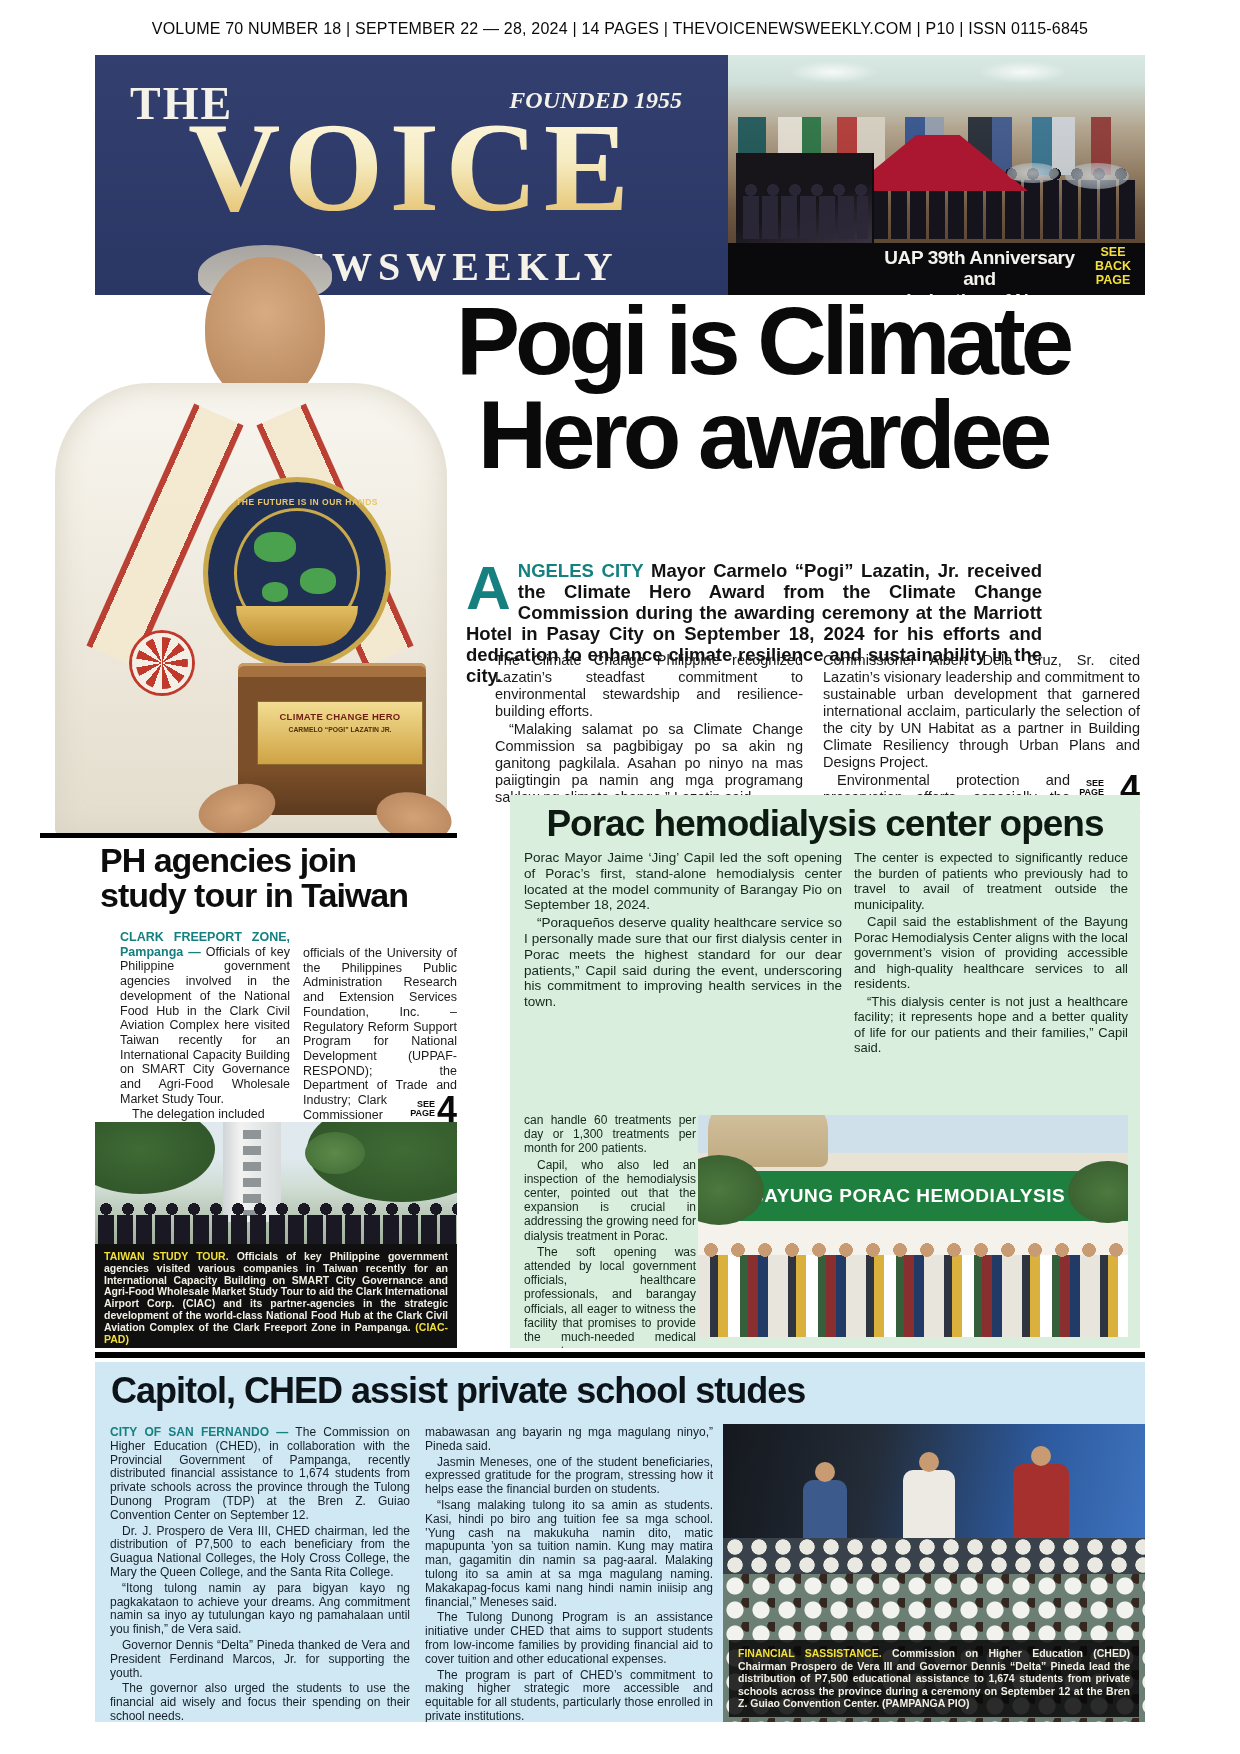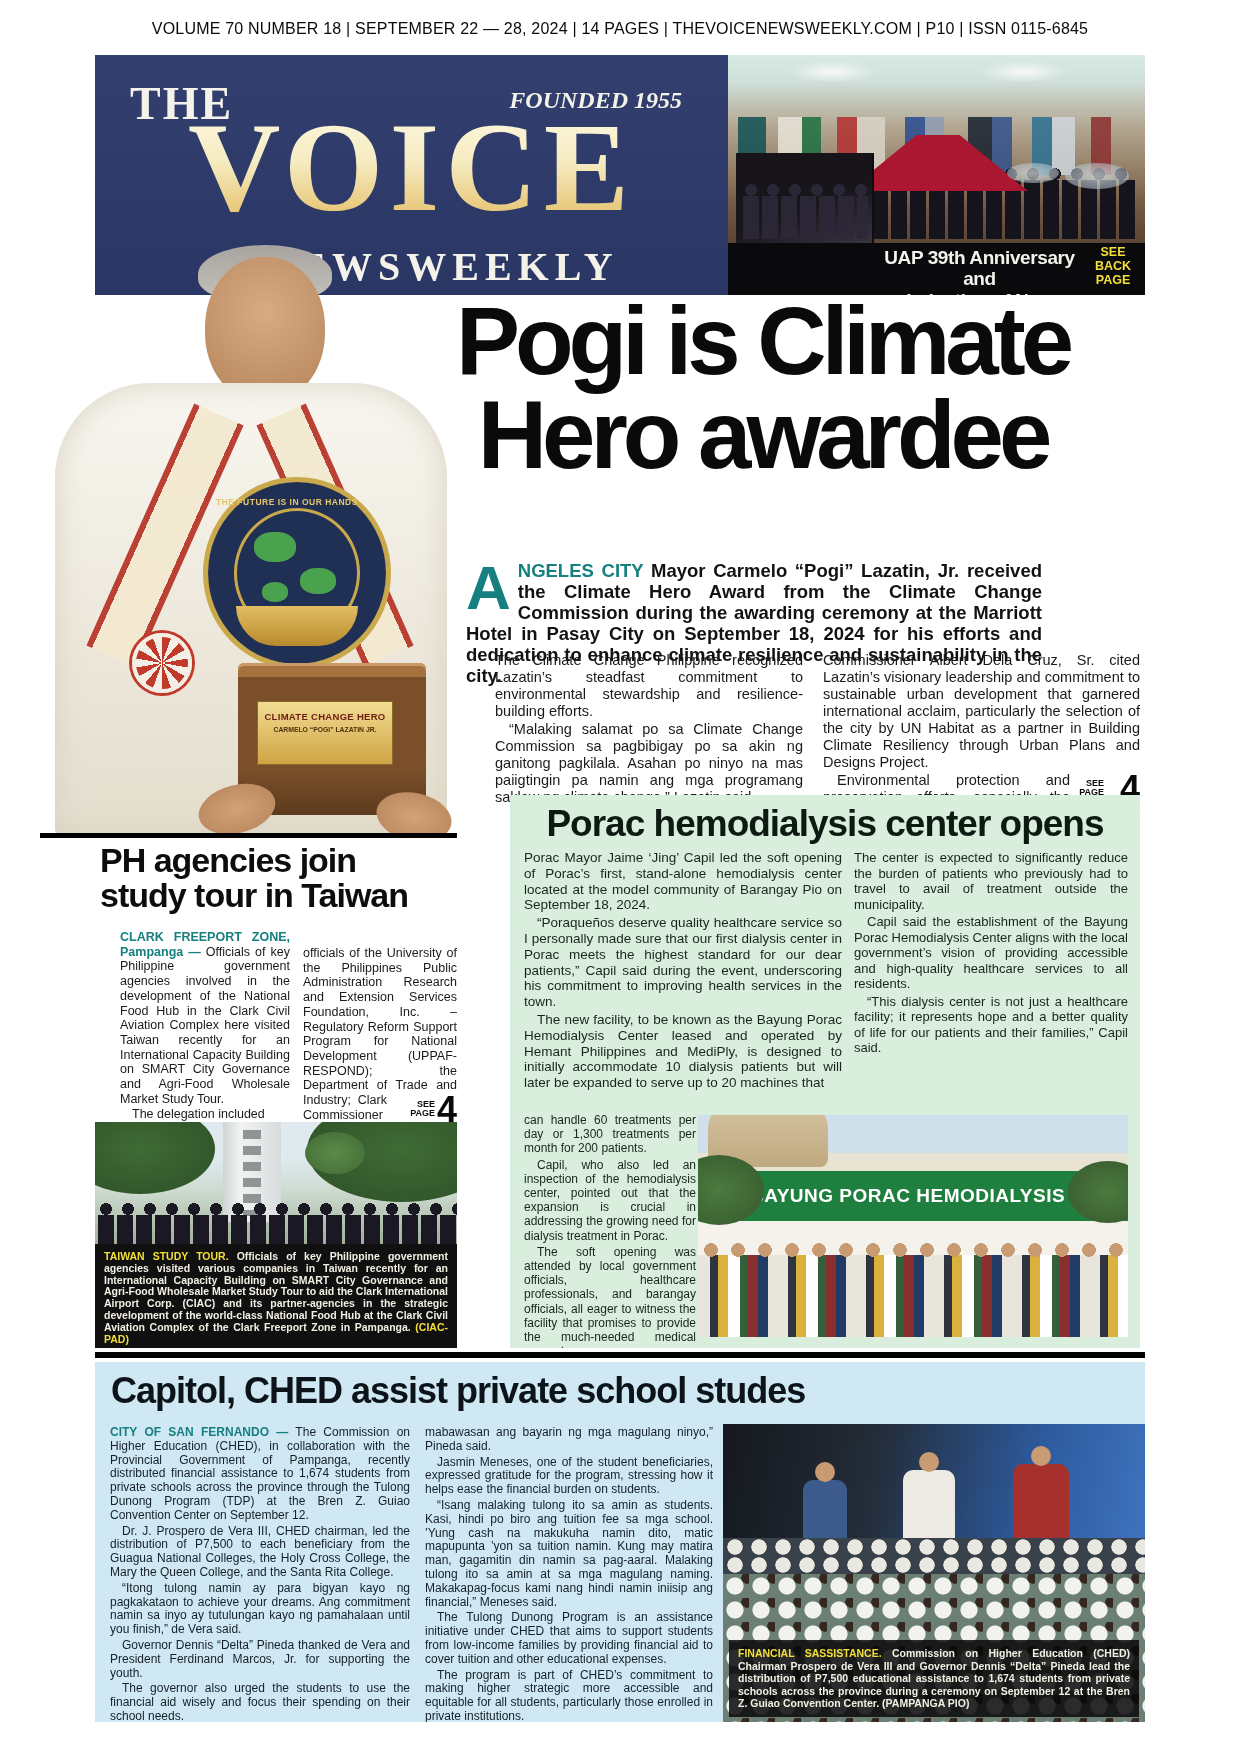--- a/index.html
+++ b/index.html
@@ -73,35 +73,35 @@
       background:linear-gradient(180deg,#f8f6f0,#ece7da 60%,#e3ddcd); box-shadow:inset 0 0 30px #d8d2c2; }
   .m-sash-l { position:absolute; left:98px; top:158px; width:54px; height:265px; transform:rotate(24deg);
       background:linear-gradient(90deg,#b8372b 0 6px,#f3e9d0 6px 48px,#b8372b 48px 54px); opacity:.95; }
   .m-sash-r { position:absolute; left:268px; top:158px; width:54px; height:265px; transform:rotate(-24deg);
       background:linear-gradient(90deg,#b8372b 0 6px,#f3e9d0 6px 48px,#b8372b 48px 54px); opacity:.95; }
   .m-rosette { position:absolute; left:92px; top:388px; width:60px; height:60px; border-radius:50%;
       background:repeating-conic-gradient(#c0392b 0 20deg,#f3efe6 20deg 40deg);
       border:4px solid #f3efe6; box-shadow:0 0 0 3px #c0392b; }
   .m-emblem { position:absolute; left:163px; top:232px; width:188px; height:192px; border-radius:50%;
       background:#203055; border:5px solid #caa84c; box-shadow:inset 0 0 0 26px #203055, inset 0 0 0 29px #caa84c; }
-  .m-emblem-text { position:absolute; left:8px; right:8px; top:15px; text-align:left;
+  .m-emblem-text { position:absolute; left:8px; right:8px; top:15px; text-align:right;
       font-size:8.5px; font-weight:bold; color:#e7c66a; letter-spacing:.5px; }
   .m-globe { position:absolute; left:34px; top:34px; width:110px; height:110px; border-radius:50%;
       background:radial-gradient(circle at 38% 35%,#8fd8ec 55%,#5fb8d6),
       ; overflow:hidden; }
   .m-globe i { position:absolute; display:block; background:#4aa14e; border-radius:45%; }
   .m-globe i:nth-child(1){ left:12px; top:16px; width:42px; height:30px; }
   .m-globe i:nth-child(2){ left:58px; top:52px; width:36px; height:26px; }
   .m-globe i:nth-child(3){ left:20px; top:66px; width:26px; height:20px; }
   .m-hands-gold { position:absolute; left:28px; bottom:18px; width:122px; height:40px; border-radius:0 0 60px 60px;
       background:linear-gradient(180deg,#e3bd62,#b98a2e); }
   .m-trophy { position:absolute; left:198px; top:418px; width:188px; height:152px; border-radius:6px;
       background:linear-gradient(180deg,#a4713f 0 14px,#7b4f29 14px 70%,#5c3a1e);
       box-shadow:inset 0 3px 0 #c89a66; }
-  .m-plate { position:absolute; left:19px; top:38px; width:136px; height:64px;
+  .m-plate { position:absolute; left:19px; top:38px; width:166px; height:64px;
       background:linear-gradient(180deg,#f2dd92,#cfa344); border:1px solid #8a6a2a;
       text-align:center; padding-top:9px; }
   .m-plate .p1 { font-size:9.5px; font-weight:bold; color:#6e1d15; letter-spacing:.3px; }
   .m-plate .p2 { font-size:6.8px; font-weight:bold; color:#4d3008; margin-top:4px; }
   .m-hand-l { position:absolute; left:158px; top:540px; width:78px; height:48px; border-radius:50%;
       transform:rotate(-14deg); background:radial-gradient(#d3a276,#b5835a); }
   .m-hand-r { position:absolute; left:336px; top:548px; width:76px; height:48px; border-radius:50%;
       transform:rotate(12deg); background:radial-gradient(#d3a276,#b5835a); }
 
   
@@ -342,21 +342,20 @@
   </div>
   <div class="caption-box" id="taiwan-caption">
     <span class="cap-lead">TAIWAN STUDY TOUR.</span><span> Officials of key Philippine government agencies visited various companies in Taiwan recently for an International Capacity Building on SMART City Governance and Agri-Food Wholesale Market Study Tour to aid the Clark International Airport Corp. (CIAC) and its partner-agencies in the strategic development of the world-class National Food Hub at the Clark Civil Aviation Complex of the Clark Freeport Zone in Pampanga. </span><span class="cap-credit">(CIAC-PAD)</span>
   </div>
 
   <div class="porac">
     <div class="porac-headline">Porac hemodialysis center opens</div>
     <div class="pcol" id="porac-left">
       <p>Porac Mayor Jaime ‘Jing’ Capil led the soft opening of Porac’s first, stand-alone hemodialysis center located at the model community of Barangay Pio on September 18, 2024.</p>
       <p>“Poraqueños deserve quality healthcare service so I personally made sure that our first dialysis center in Porac meets the highest standard for our dear patients,” Capil said during the event, underscoring his commitment to improving health services in the town.</p>
-      <p>The new facility, to be known as the Bayung Porac Hemodialysis Center leased and operated by Hemant Philippines and MediPly, is designed to initially accommodate 10 dialysis patients but will later be expanded to serve up to 20 machines that</p>
     </div>
     <div class="pcol" id="porac-narrow">
       <p>can handle 60 treatments per day or 1,300 treatments per month for 200 patients.</p>
       <p>Capil, who also led an inspection of the hemodialysis center, pointed out that the expansion is crucial in addressing the growing need for dialysis treatment in Porac.</p>
       <p>The soft opening was attended by local government officials, healthcare professionals, and barangay officials, all eager to witness the facility that promises to provide the much-needed medical support.</p>
     </div>
     <div class="pcol" id="porac-right">
       <p>The center is expected to significantly reduce the burden of patients who previously had to travel to avail of treatment outside the municipality.</p>
       <p>Capil said the establishment of the Bayung Porac Hemodialysis Center aligns with the local government’s vision of providing accessible and high-quality healthcare services to all residents.</p>
       <p>“This dialysis center is not just a healthcare facility; it represents hope and a better quality of life for our patients and their families,” Capil said.</p>

